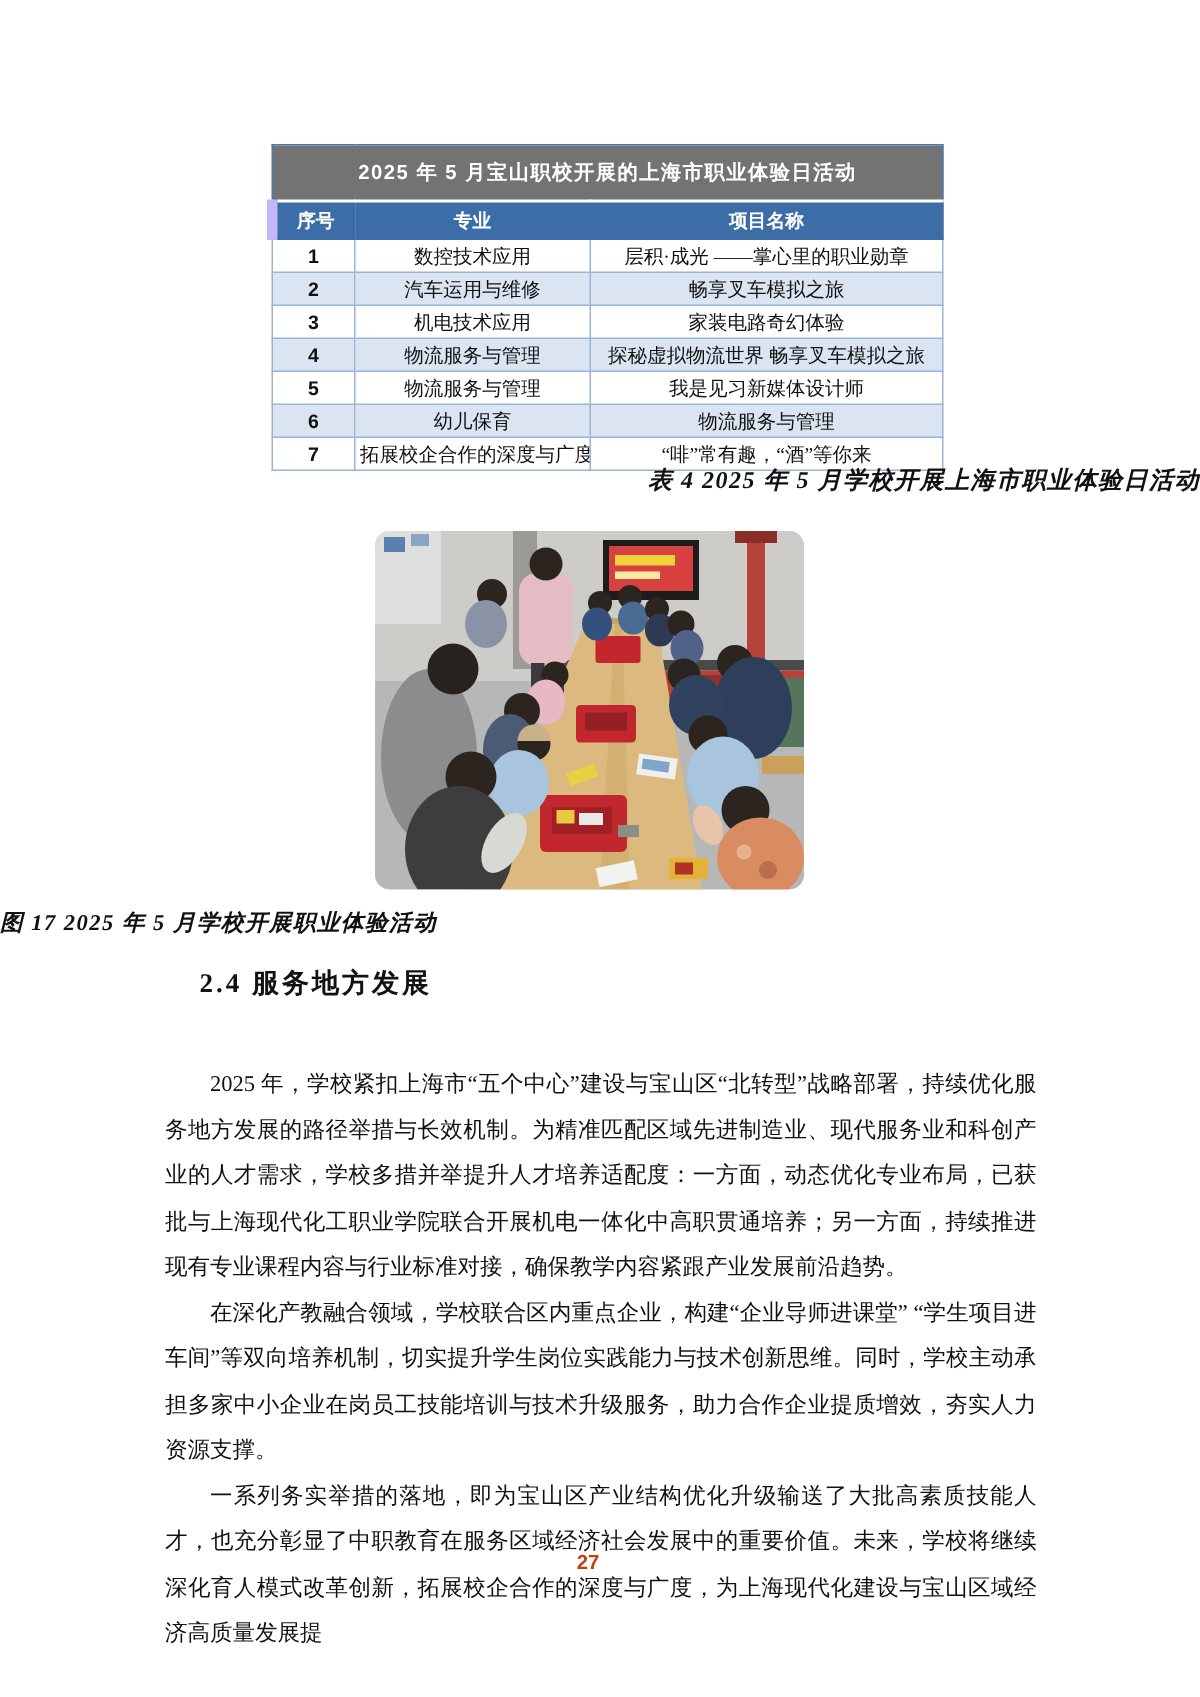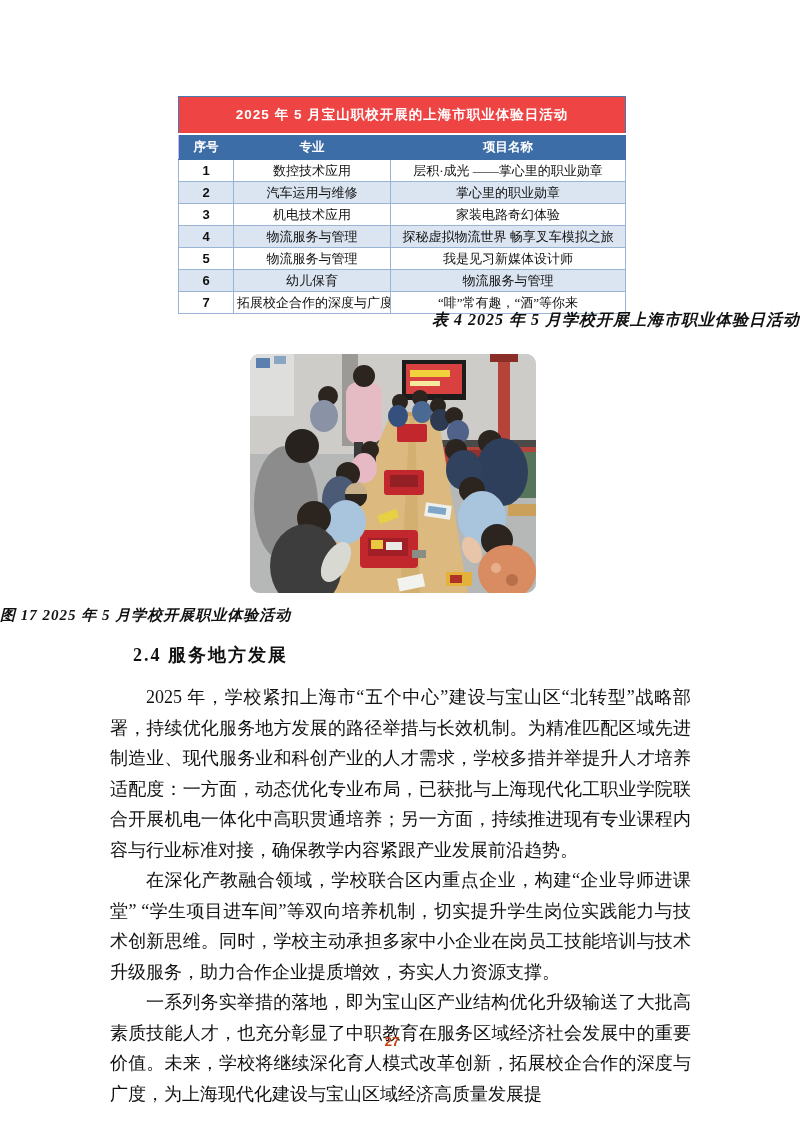--- a/index.html
+++ b/index.html
@@ -7,32 +7,32 @@
     position:relative;width:800px;height:1131px;background:#ffffff;overflow:hidden;
     font-family:"Liberation Serif","DejaVu Serif",serif;color:#111;
   }
   
   table.activity{
     position:absolute;left:178px;top:96px;width:447px;
     border-collapse:collapse;table-layout:fixed;
     font-size:13px;color:#101010;
   }
   table.activity th.title{
-    background:#ef4444;color:#ffffff;height:34px;
+    background:#737373;color:#ffffff;height:34px;
     font-family:"Liberation Sans","DejaVu Sans",sans-serif;
     font-weight:bold;font-size:13.5px;letter-spacing:1px;
     border:1px solid #4779b4;border-bottom:2px solid #ffffff;
   }
   table.activity tr.cols th{
     background:#3c6da6;color:#ffffff;height:22px;
     font-family:"Liberation Sans","DejaVu Sans",sans-serif;
     font-weight:bold;font-size:12.5px;
     border:1px solid #3c6da6;border-left:1px solid #6f97c4;
   }
-  table.activity tr.cols th:first-child{border-left:1px solid #c4b5fd;}
+  table.activity tr.cols th:first-child{border-left:7px solid #c4b5fd;}
   table.activity td{
     height:21px;text-align:center;vertical-align:middle;
     border:1px solid #9ab4d6;padding:0 3px;
     font-family:"Liberation Serif","DejaVu Serif",serif;
     overflow:hidden;white-space:nowrap;
   }
   table.activity td:first-child{font-family:"Liberation Sans","DejaVu Sans",sans-serif;font-weight:bold;}
   table.activity tbody tr:nth-child(even){background:#dbe5f1;}
   
   .table-caption{
@@ -50,22 +50,22 @@
   }
   
   .photo-frame{
     position:absolute;left:250px;top:354px;width:286px;height:239px;
     border-radius:10px;overflow:hidden;background:#c9c9c6;
     box-shadow:0 0 0 1px #e3e0da inset;
   }
   .photo-frame svg{display:block;width:100%;height:100%;}
   
   .body-text{
-    position:absolute;left:110px;top:682px;width:581px;
-    font-size:18px;line-height:30.5px;
+    position:absolute;left:110px;top:708px;width:581px;
+    font-size:15px;line-height:30.5px;
     text-align:justify;text-justify:inter-ideograph;
   }
   .body-text p{margin:0;text-indent:2em;}
   
   .page-number{
     position:absolute;left:0;top:1034px;width:784px;text-align:center;
     font-family:"Liberation Sans","DejaVu Sans",sans-serif;
     font-size:13.5px;color:#c2410c;font-weight:bold;
   }
 </style>
@@ -92,21 +92,21 @@
     </thead>
     <tbody>
         <tr>
           <td>1</td>
           <td>数控技术应用</td>
           <td>层积·成光 ——掌心里的职业勋章</td>
         </tr>
         <tr>
           <td>2</td>
           <td>汽车运用与维修</td>
-          <td>掌心里的职业勋章</td>
+          <td>畅享叉车模拟之旅</td>
         </tr>
         <tr>
           <td>3</td>
           <td>机电技术应用</td>
           <td>家装电路奇幻体验</td>
         </tr>
         <tr>
           <td>4</td>
           <td>物流服务与管理</td>
           <td>探秘虚拟物流世界 畅享叉车模拟之旅</td>

